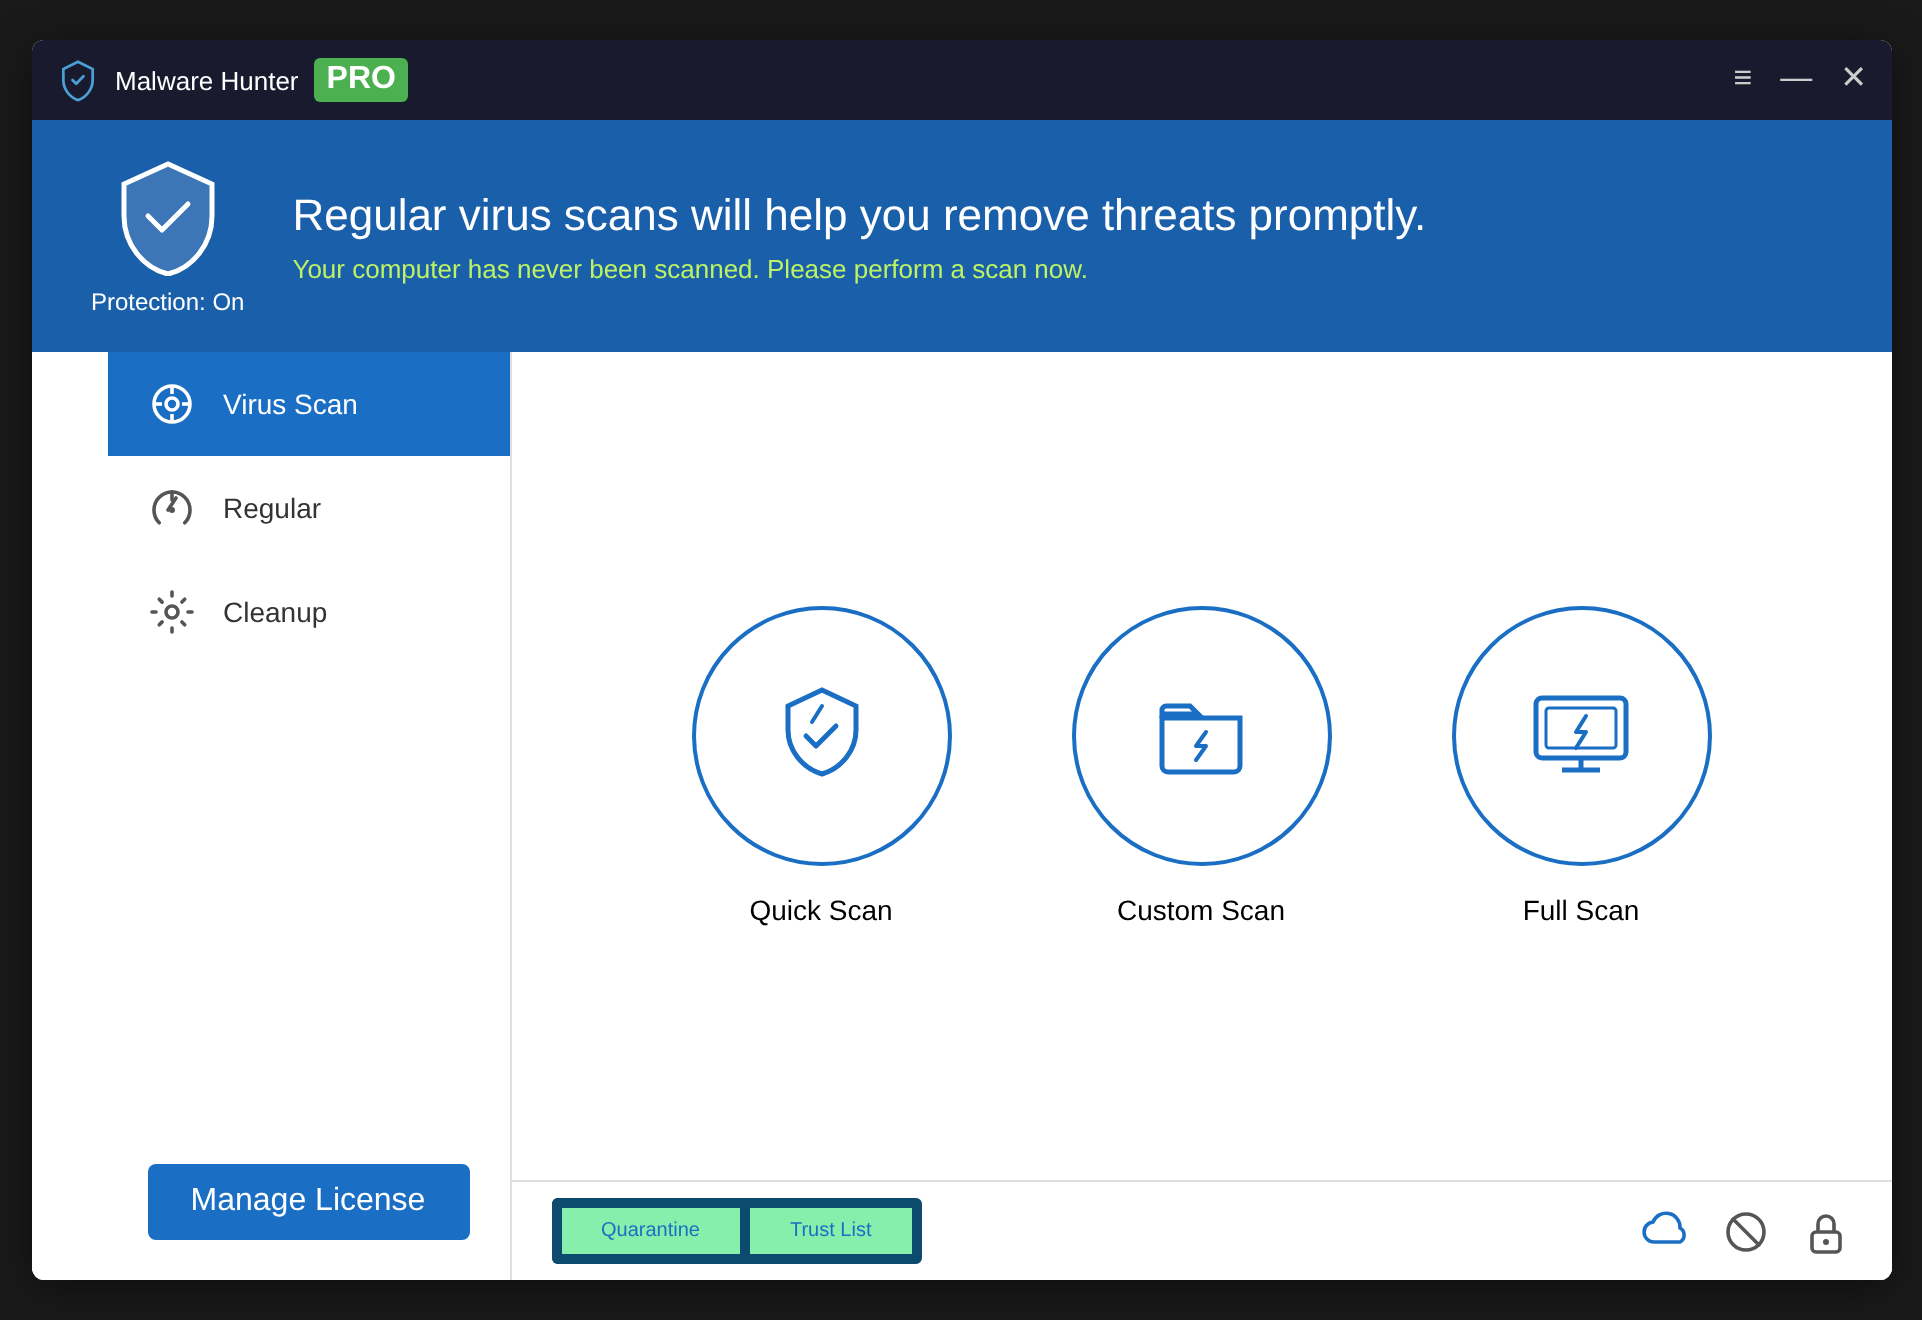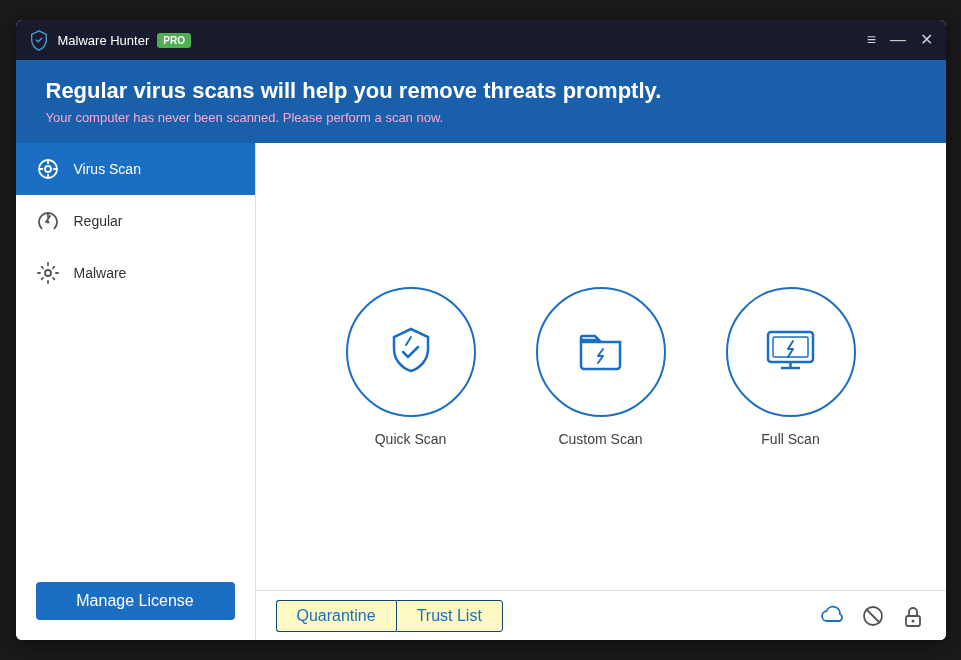--- a/index.html
+++ b/index.html
@@ -42,21 +42,21 @@
       height: 22px;
     }
     .title-app-name {
       color: #fff;
       font-size: 13px;
       font-weight: 500;
     }
     .title-pro-badge {
       background: #4caf50;
       color: #fff;
-      font-size: 10px;
+      font-size: 16px;
       font-weight: 700;
       padding: 2px 6px;
       border-radius: 3px;
     }
     .title-controls {
       display: flex;
       gap: 14px;
       align-items: center;
     }
     .title-controls span {
@@ -85,41 +85,42 @@
       height: 60px;
     }
     .protection-label {
       color: #fff;
       font-size: 12px;
       font-weight: 500;
     }
     .header-text h1 {
       color: #fff;
       font-size: 22px;
-      font-weight: 700;
+      font-weight: 400;
       margin-bottom: 6px;
     }
     .header-text p {
-      color: #f9a8d4;
+      color: #bef264;
       font-size: 13px;
     }
     
     .main {
       display: flex;
       flex: 1;
       overflow: hidden;
     }
     
     .sidebar {
       width: 240px;
       background: #fff;
       display: flex;
       flex-direction: column;
       border-right: 1px solid #e0e0e0;
       flex-shrink: 0;
+      padding-left: 38px;
     }
     .nav-item {
       display: flex;
       align-items: center;
       gap: 14px;
       padding: 14px 20px;
       cursor: pointer;
       font-size: 14px;
       color: #333;
       transition: background 0.15s;
@@ -174,40 +175,40 @@
       width: 130px;
       height: 130px;
       border-radius: 50%;
       border: 2.5px solid #1a6fc4;
       display: flex;
       align-items: center;
       justify-content: center;
       transition: background 0.15s;
     }
     .scan-label {
-      color: #404040;
+      color: #000000;
       font-size: 14px;
     }
     
     .footer {
       height: 50px;
       border-top: 1px solid #e0e0e0;
       display: flex;
       align-items: center;
       padding: 0 20px;
       gap: 0;
       background: #fff;
     }
     .footer-tab {
-      border: 1px solid #0c4a6e;
+      border: 5px solid #0c4a6e;
       padding: 6px 20px;
-      font-size: 16px;
+      font-size: 10px;
       color: #1a6fc4;
       cursor: pointer;
-      background: #fef9c3;
+      background: #86efac;
     }
     .footer-tab:first-child {
       border-radius: 3px 0 0 3px;
       border-right: none;
     }
     .footer-tab:nth-child(2) {
       border-radius: 0 3px 3px 0;
       text-align: center;
     }
     .footer-icons {
@@ -239,20 +240,27 @@
       <span class="title-pro-badge">PRO</span>
     </div>
     <div class="title-controls">
       <span>≡</span>
       <span>—</span>
       <span>✕</span>
     </div>
   </div>
 
   <div class="header">
+    <div class="header-shield">
+      <svg class="shield-icon-large" viewBox="0 0 60 60" fill="none">
+        <path d="M30 4L8 14v16c0 14 9.5 26 22 29 12.5-3 22-15 22-29V14L30 4z" stroke="white" stroke-width="2.5" fill="rgba(255,255,255,0.15)"></path>
+        <path d="M20 30l7 7 13-13" stroke="white" stroke-width="2.5" stroke-linecap="round" stroke-linejoin="round"></path>
+      </svg>
+      <span class="protection-label">Protection: On</span>
+    </div>
     <div class="header-text">
       <h1>Regular virus scans will help you remove threats promptly.</h1>
       <p>Your computer has never been scanned. Please perform a scan now.</p>
     </div>
   </div>
 
   <div class="main">
 
     <div class="sidebar">
 
@@ -278,21 +286,21 @@
         </svg>
         <span>Regular</span>
       </div>
 
 
       <div class="nav-item">
         <svg class="nav-icon" viewBox="0 0 24 24" fill="none">
           <circle cx="12" cy="12" r="3" stroke="#555" stroke-width="1.8"></circle>
           <path d="M12 2v2M12 20v2M2 12h2M20 12h2M5.64 5.64l1.42 1.42M16.95 16.95l1.41 1.41M5.64 18.36l1.42-1.41M16.95 7.05l1.41-1.41" stroke="#555" stroke-width="1.8" stroke-linecap="round"></path>
         </svg>
-        <span>Malware</span>
+        <span>Cleanup</span>
       </div>
 
       <div class="sidebar-spacer"></div>
 
       <button class="manage-license-btn">Manage License</button>
 
     </div>
 
     <div class="content">
 

